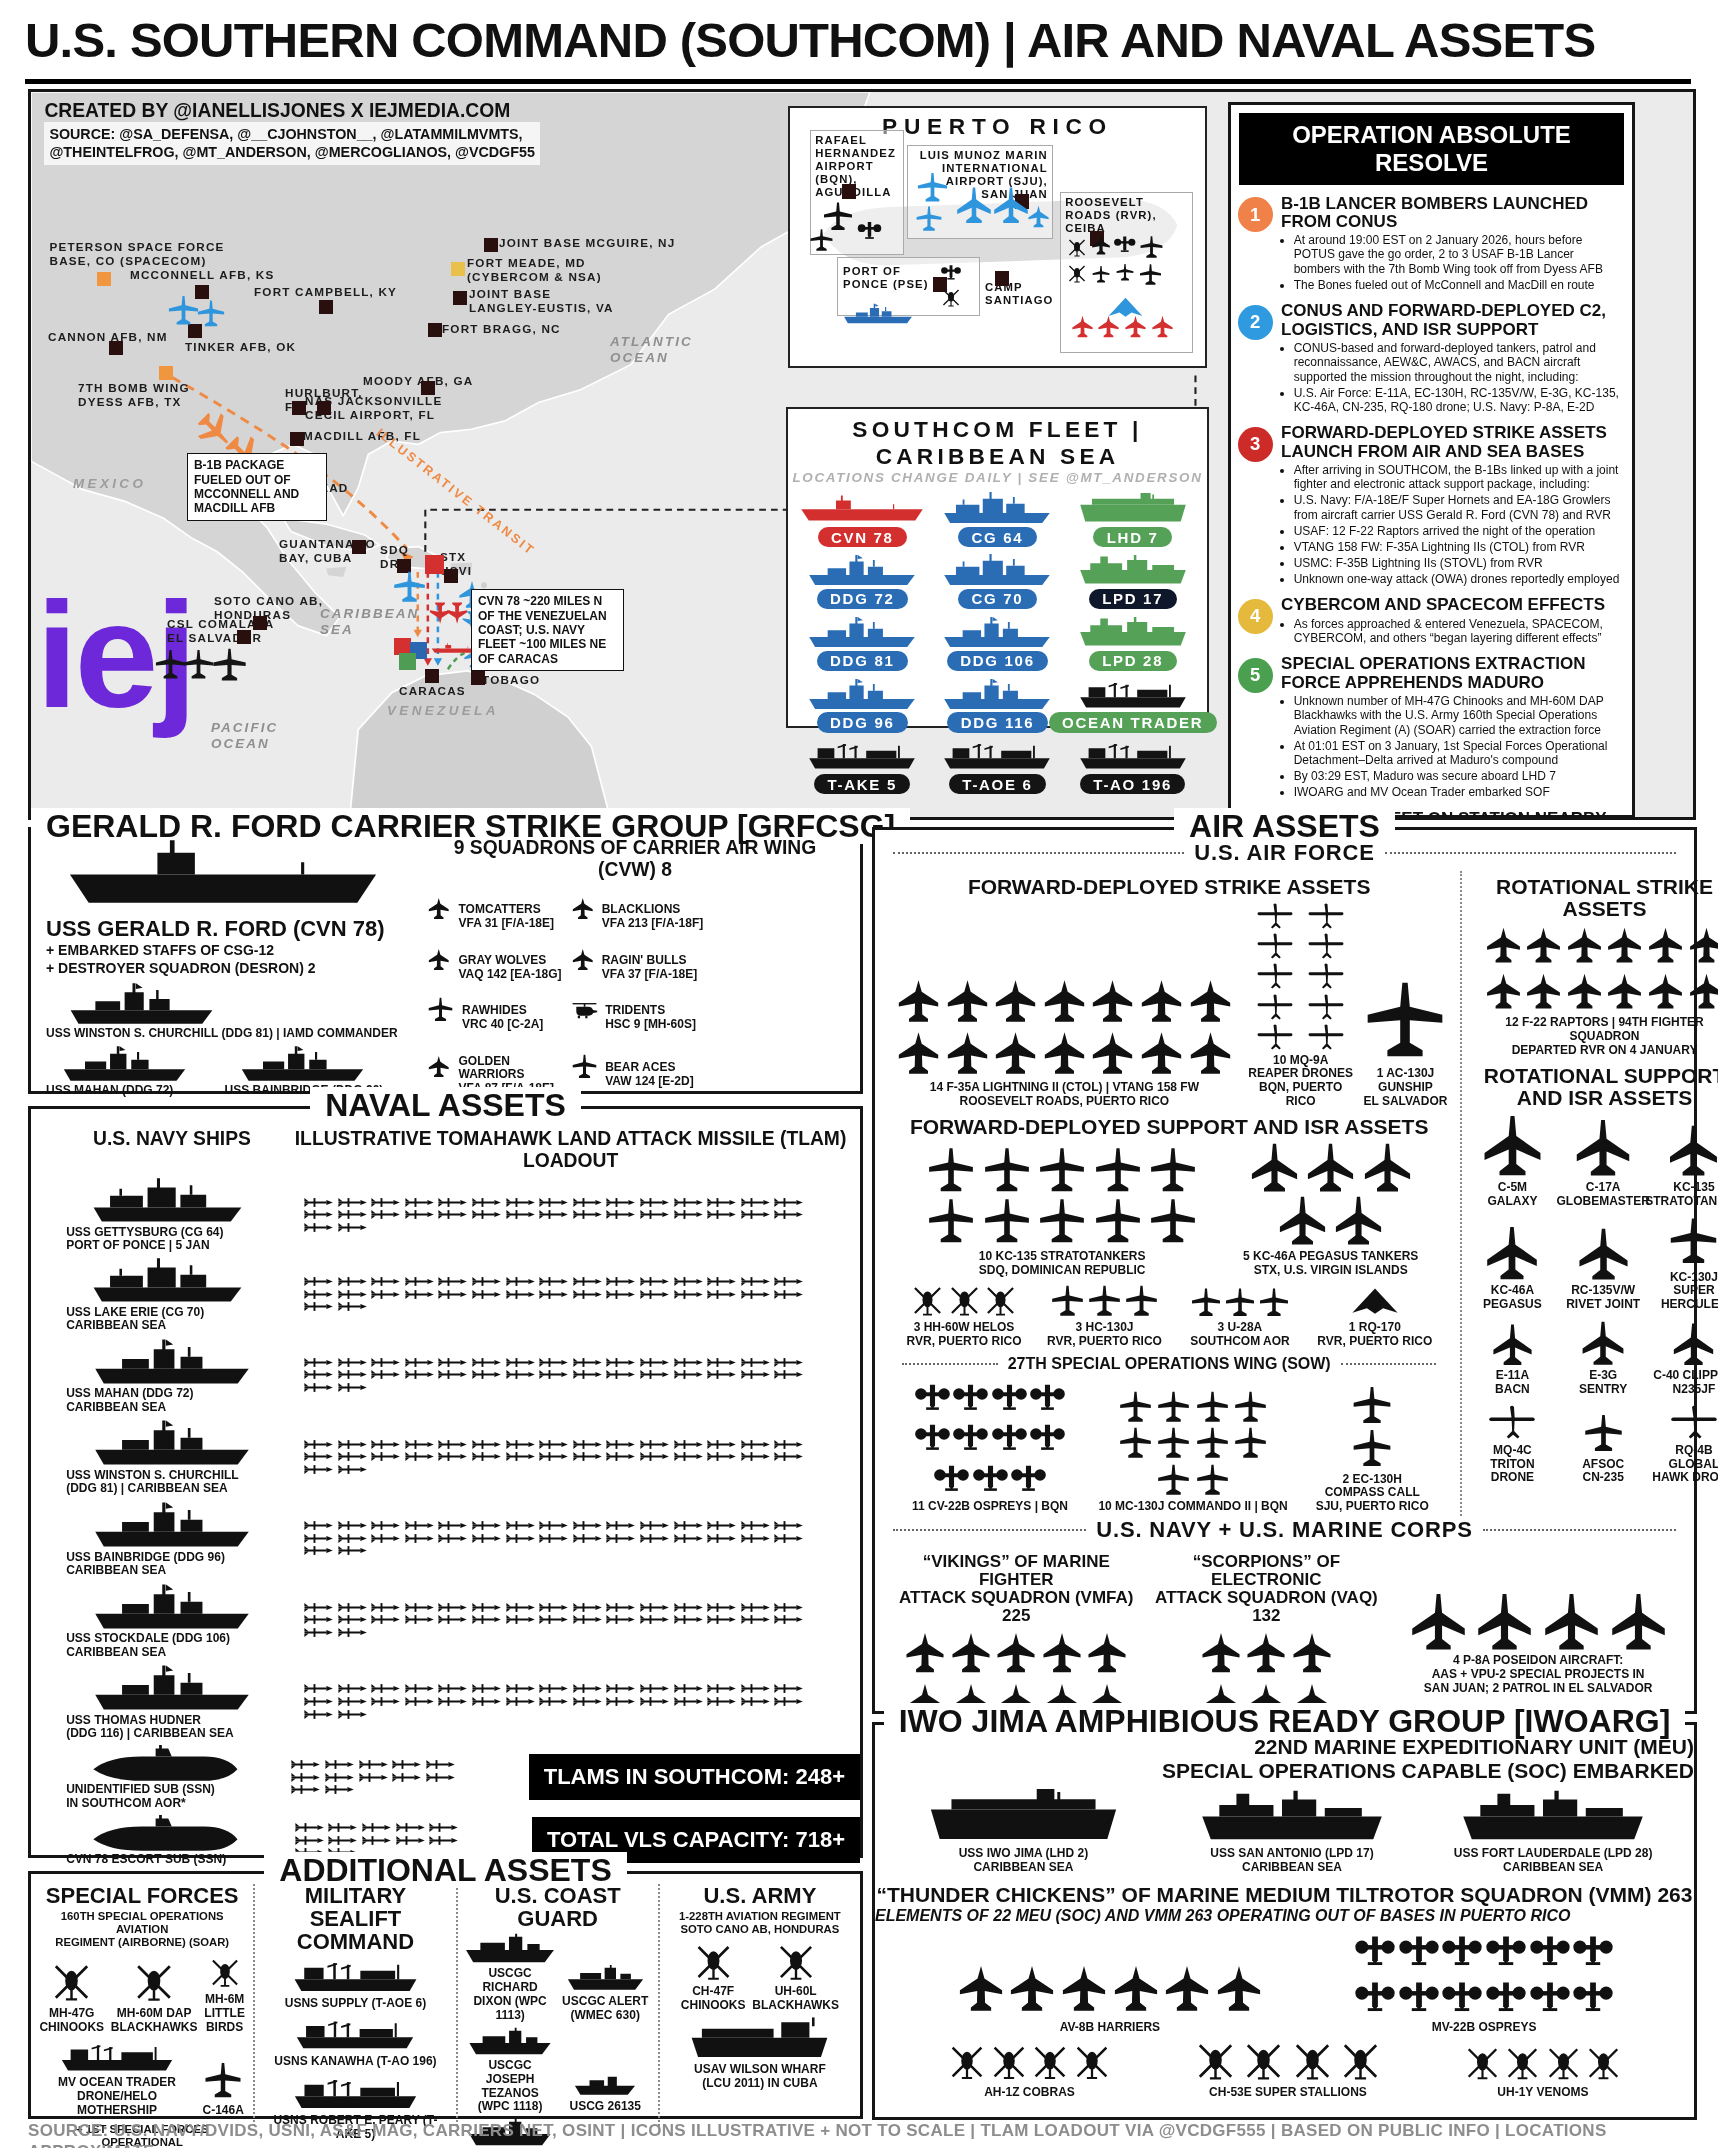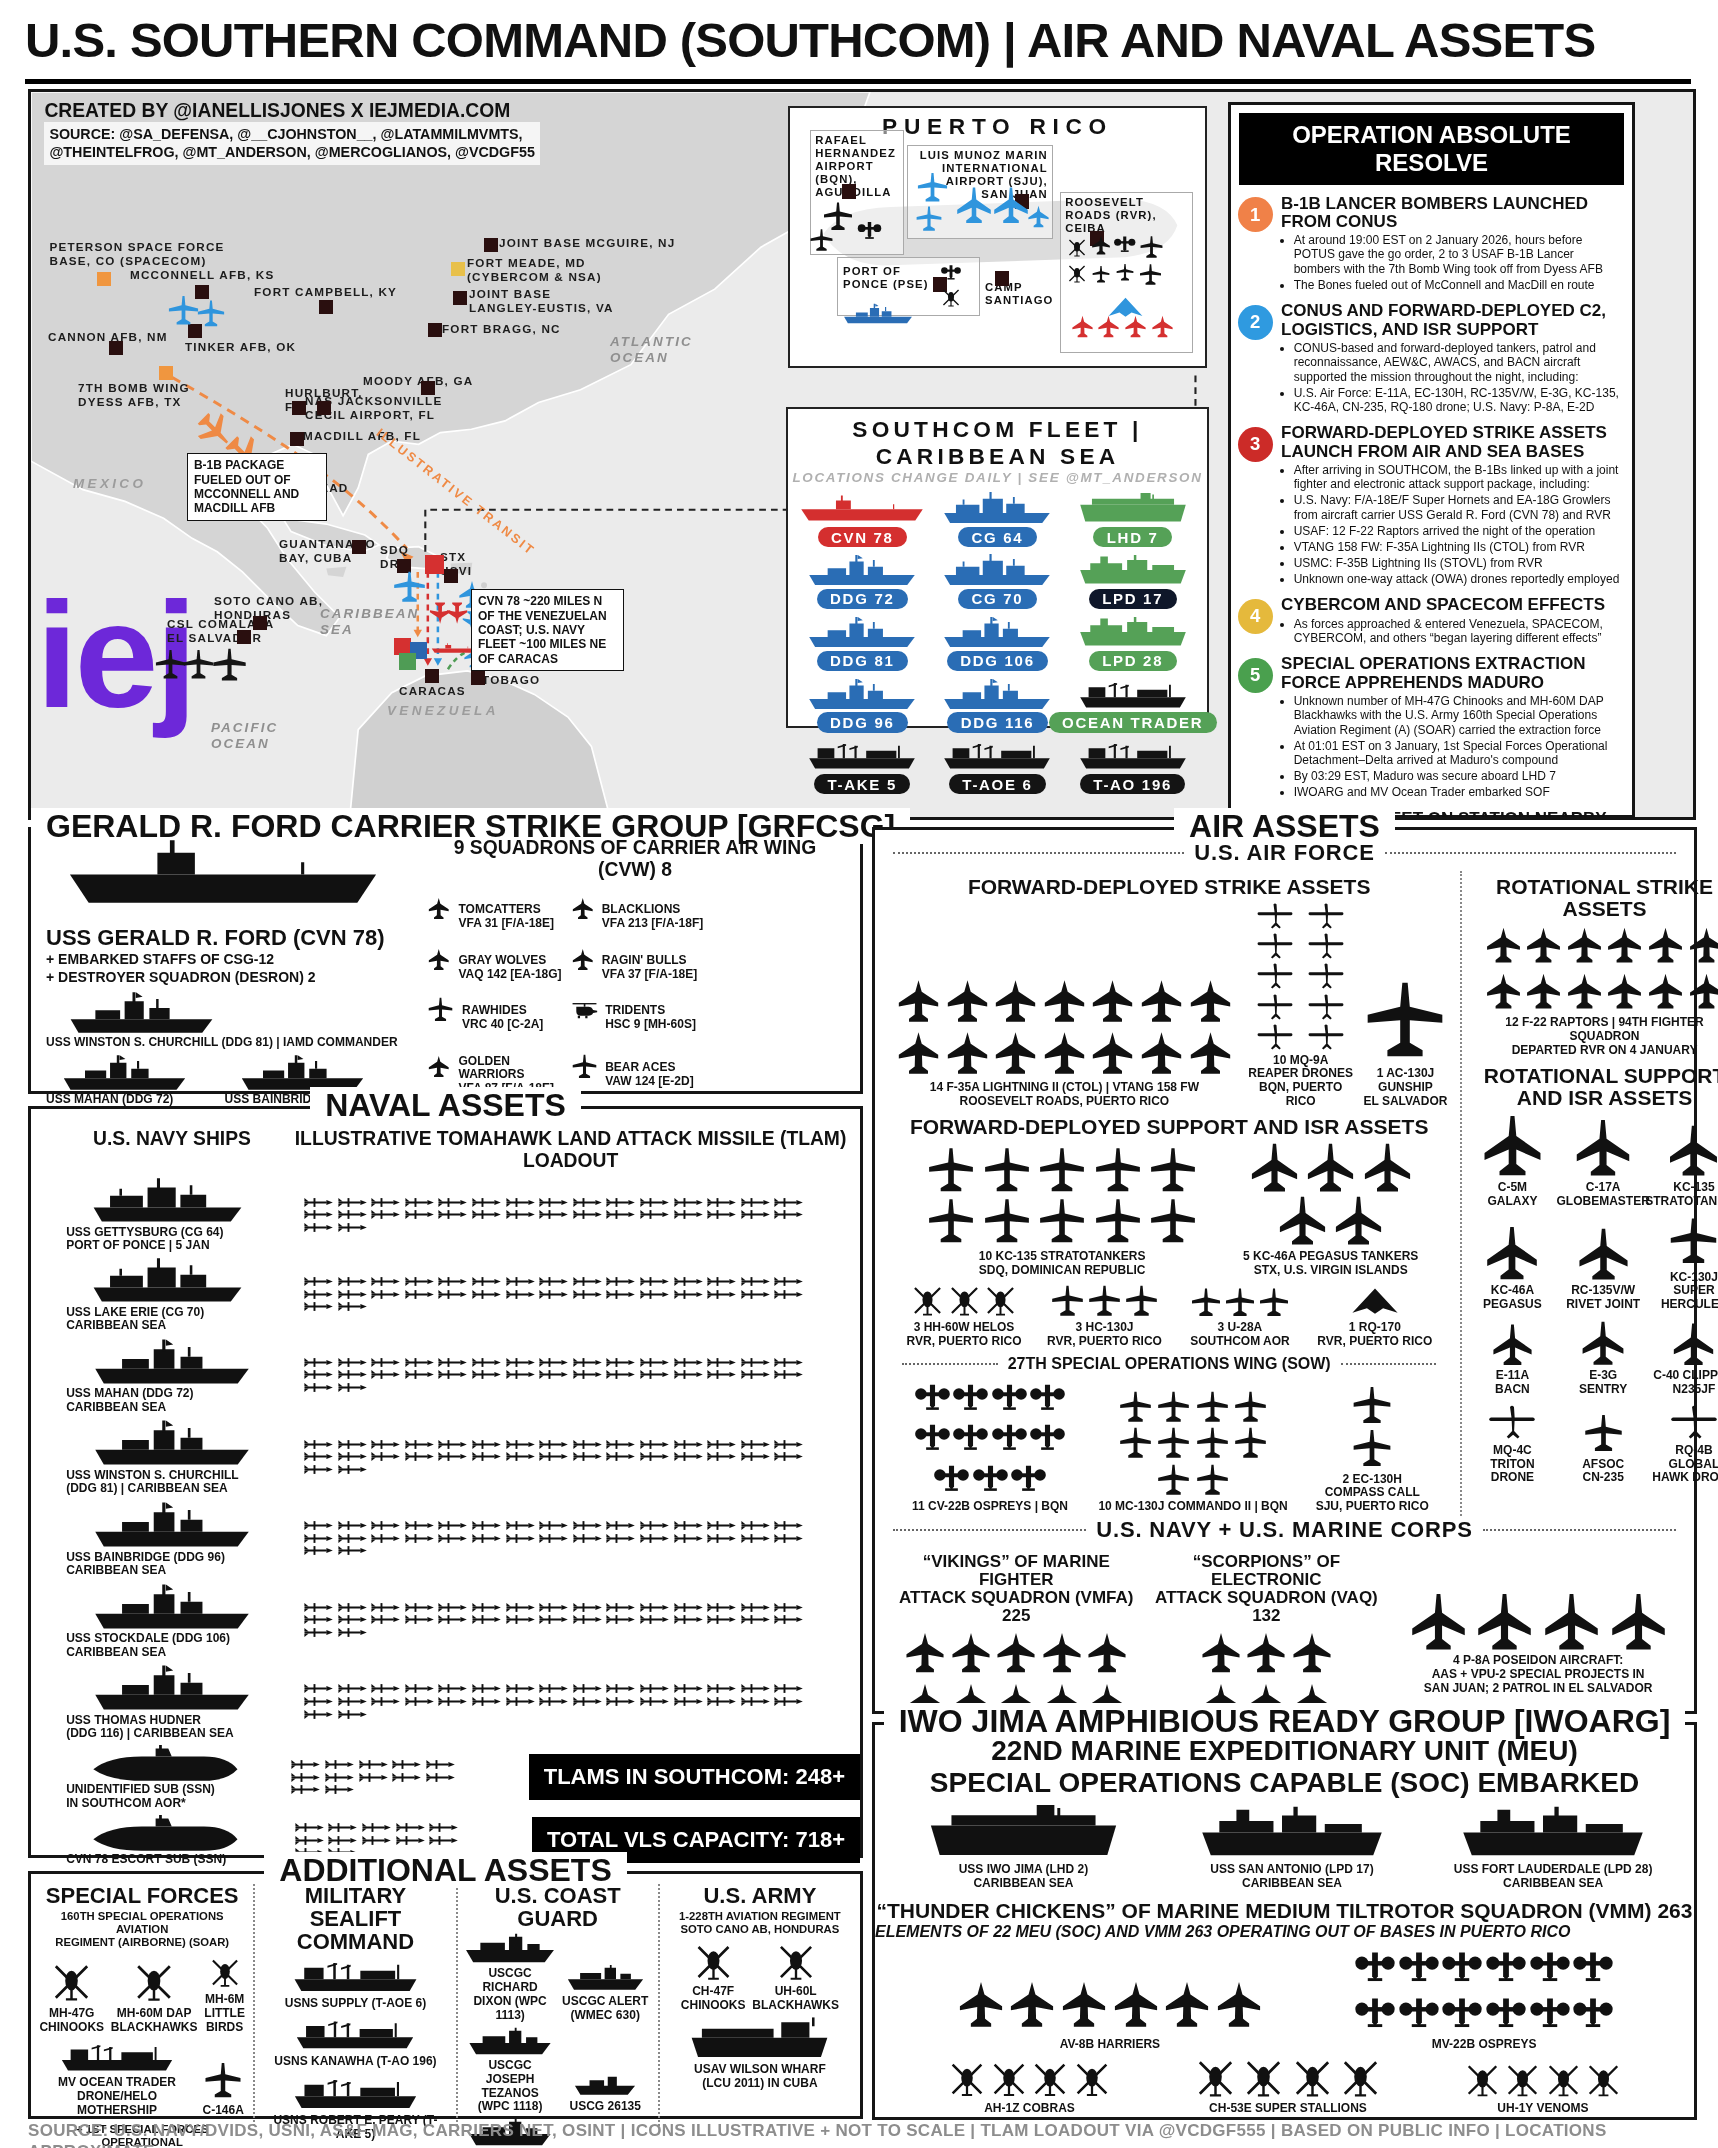--- a/index.html
+++ b/index.html
@@ -48,21 +48,21 @@
   
   .panel{position:absolute;border:3.4px solid #151515;background:#fff}
   .phead{position:absolute;top:-22px;left:0;width:100%;text-align:center}
   .phead span{background:#fff;padding:0 15px;font-size:32px;font-weight:800;white-space:nowrap}
   .dothead{display:flex;align-items:center;gap:10px;font-weight:800}
   .dothead::before,.dothead::after{content:"";flex:1;border-top:2.5px dotted #666}
   .ml{white-space:pre-line}
 
   #grfcsg{left:28px;top:827px;width:829px;height:261px}
   #grfL{position:absolute;left:15px;top:6.7px;width:361px}
-  #grfName{font-size:22px;font-weight:800;margin-top:19px}
+  #grfName{font-size:22px;font-weight:800;margin-top:10px}
   .plus{font-size:14px;font-weight:700;line-height:1.25}
   .shipcap{font-size:12px;font-weight:700;line-height:1.1}
   #grfR{position:absolute;left:394px;top:6.7px;width:420px}
   #cvwH{text-align:center;font-size:19.3px;font-weight:800;margin-bottom:3.4px}
   #cvwGrid{display:flex;flex-wrap:wrap}
   #cvwGrid .unit{width:33.3%}
   .dotline{border-top:2.5px dotted #666;margin:5px 0}
   #droneRow{display:flex;justify-content:space-around}
 
   .unit{display:flex;flex-direction:column;align-items:center;justify-content:flex-end;margin:1.7px 3.4px}
@@ -101,21 +101,21 @@
   .acl{flex:1;border-right:2.5px dotted #888;padding-right:6.7px}
   .acr{flex:0 0 275px;padding-left:5px}
   .ah{text-align:center;font-size:21px;font-weight:800;line-height:1.05;margin:5px 0 1.7px;white-space:pre-line}
   .ugrid{display:flex;justify-content:space-evenly;align-items:flex-end}
   .sowhead{font-size:16px;margin:5px 17px 1.7px}
   .wrap3{display:flex;flex-wrap:wrap}
   .wrap3 .unit{width:31%;margin:3.4px 1%}
   .navrow{display:flex;justify-content:space-between;padding:0 5px}
 
   #iwo{left:872px;top:1722px;width:819px;height:392px}
-  .iwosub{text-align:center;font-size:28px;font-weight:800;line-height:1.15;margin-top:10px;white-space:pre-line}
+  .iwosub{text-align:right;font-size:21px;font-weight:800;line-height:1.15;margin-top:10px;white-space:pre-line}
   .vmmh{text-align:center;font-size:21px;font-weight:800;margin-top:6.7px}
   .vmms{text-align:left;font-size:16px;font-weight:700;font-style:italic;margin-bottom:1.7px}
 
   #footer{position:absolute;left:28px;top:2120px;width:1662px;color:#8d8d8d;font-size:17px;font-weight:600;line-height:1.25;letter-spacing:0.3px}
 </style>
 </head>
 <body>
 
 <svg width="0" height="0" style="position:absolute" aria-hidden="true">
   <symbol id="i-jet" viewBox="0 0 32 32">

